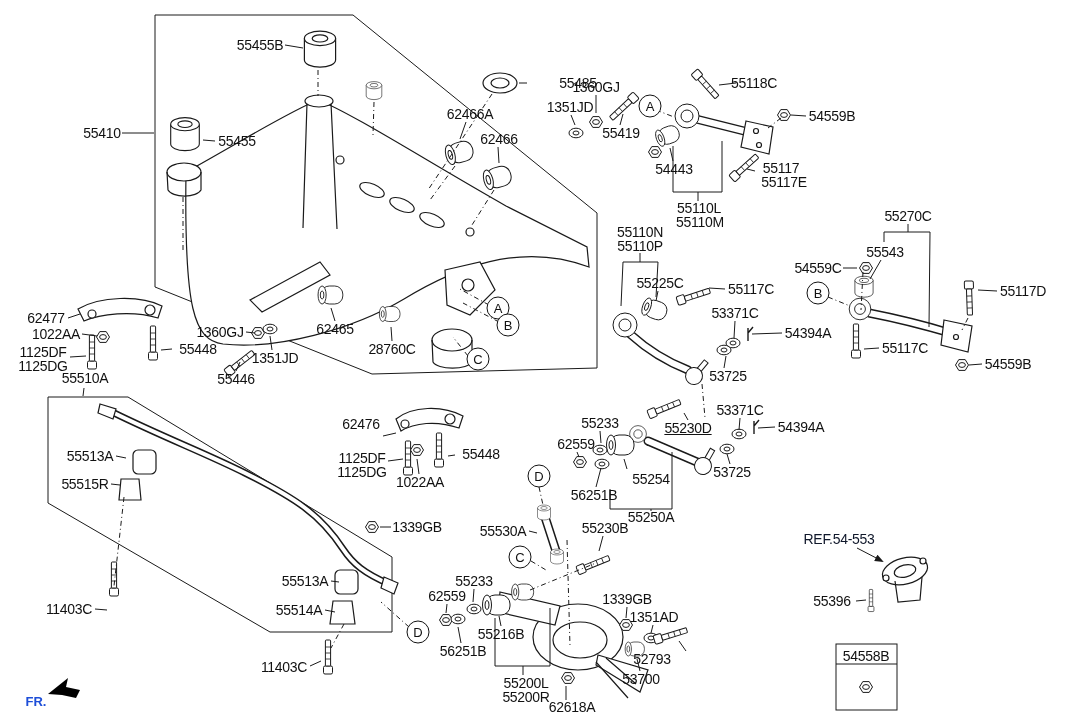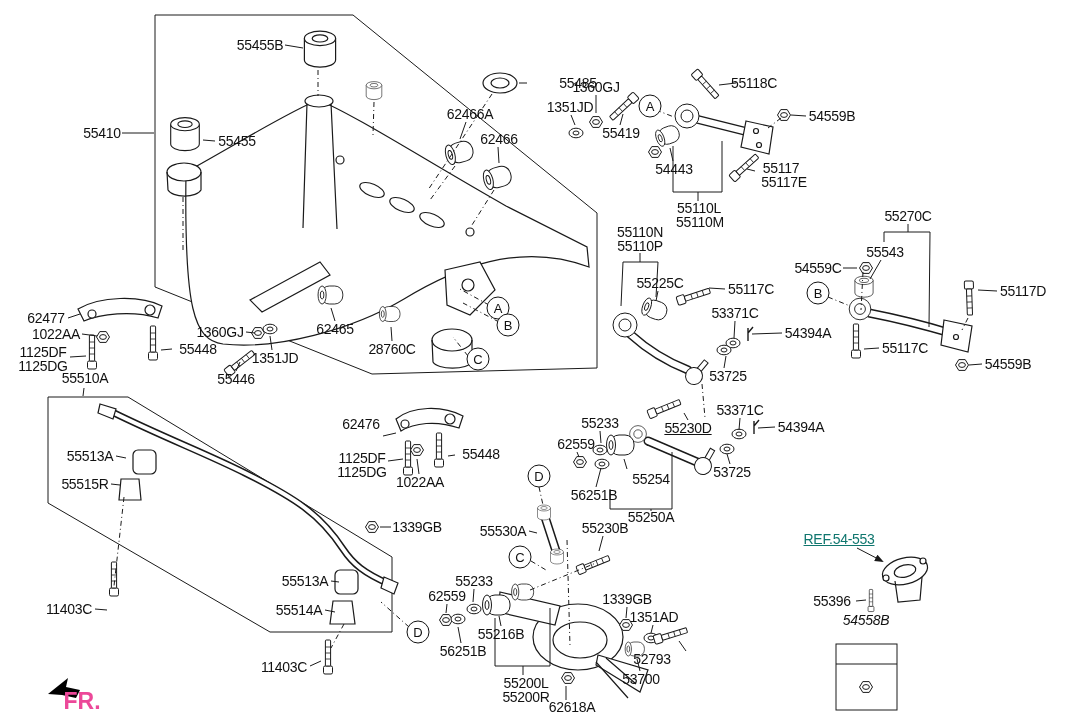--- a/index.html
+++ b/index.html
@@ -1,22 +1,22 @@
 <!DOCTYPE html>
 <html><head>
 <meta charset="utf-8">
 <style>
   html,body{margin:0;padding:0;background:#fff;}
   #stage{position:relative;width:1065px;height:727px;background:#ffffff;overflow:hidden;
          font-family:"Liberation Sans","DejaVu Sans",sans-serif;}
   svg{position:absolute;left:0;top:0;}
   .lbl{position:absolute;transform:translate(-50%,-50%);font-size:14px;letter-spacing:-0.3px;
        color:#111;white-space:nowrap;}
-  .lbl.ref{color:#0f766e;text-decoration:underline;}
-  .lbl.fr{font-weight:700;font-size:23px;letter-spacing:0;color:#ec4899;margin-left:46px;}
+  .lbl.ref{color:#0f172a;}
+  .lbl.fr{font-weight:700;font-size:13px;letter-spacing:0;color:#1d4ed8;}
   .callout{position:absolute;transform:translate(-50%,-50%);width:21px;height:21px;
        border:1.4px solid #111;border-radius:50%;font-size:13px;line-height:21px;
        text-align:center;color:#111;background:#fff;}
   .ld{stroke:#1a1a1a;stroke-width:1;}
   .ld.dash{stroke-dasharray:5 3 1 3;}
   .enc{fill:none;stroke:#1a1a1a;stroke-width:1;}
   .art{fill:#ffffff;stroke:#1a1a1a;stroke-width:1.2;}
   .art2{fill:none;stroke:#1a1a1a;stroke-width:1.2;}
   .band{fill:none;stroke:#1a1a1a;stroke-width:9;stroke-linecap:round;}
   .bandw{fill:none;stroke:#ffffff;stroke-width:6;stroke-linecap:round;}
@@ -418,21 +418,21 @@
       <div class="lbl" style="left: 481px; top: 454px;">55448</div>
       <div class="lbl" style="left: 420px; top: 482px;">1022AA</div>
       <div class="lbl" style="left: 90px; top: 456px;">55513A</div>
       <div class="lbl" style="left: 85px; top: 484px;">55515R</div>
       <div class="lbl" style="left: 69px; top: 609px;">11403C</div>
       <div class="lbl" style="left: 305px; top: 581px;">55513A</div>
       <div class="lbl" style="left: 299px; top: 610px;">55514A</div>
       <div class="lbl" style="left: 284px; top: 667px;">11403C</div>
       <div class="lbl ref" style="left: 839px; top: 539px;">REF.54-553</div>
       <div class="lbl" style="left: 832px; top: 601px;">55396</div>
-      <div class="lbl" style="left: 866px; top: 620px; font-style: italic;">54558B</div>
+      <div class="lbl" style="left: 866px; top: 656px;">54558B</div>
       <div class="lbl fr" style="left: 36px; top: 701px;">FR.</div>
       <div class="callout" style="left: 650px; top: 106px;">A</div>
       <div class="callout" style="left: 498px; top: 308px;">A</div>
       <div class="callout" style="left: 818px; top: 293px;">B</div>
       <div class="callout" style="left: 508px; top: 325px;">B</div>
       <div class="callout" style="left: 478px; top: 359px;">C</div>
       <div class="callout" style="left: 520px; top: 557px;">C</div>
       <div class="callout" style="left: 539px; top: 476px;">D</div>
       <div class="callout" style="left: 418px; top: 632px;">D</div>
     </div>

